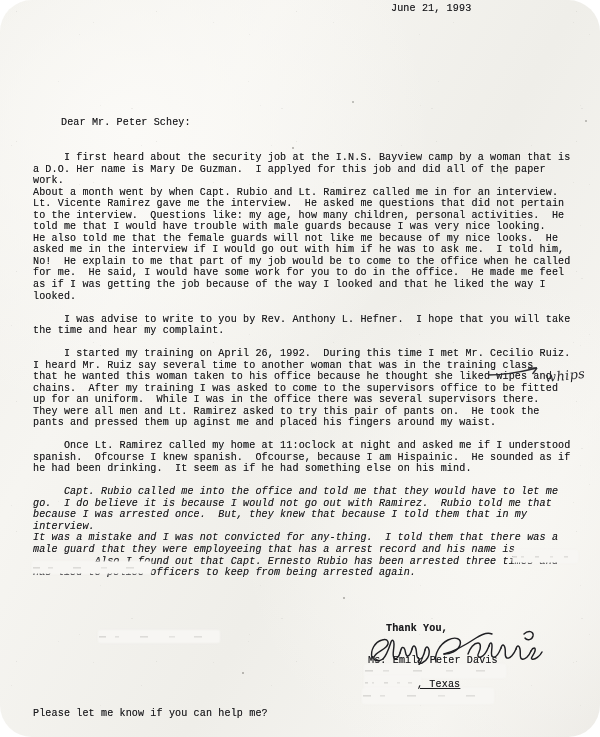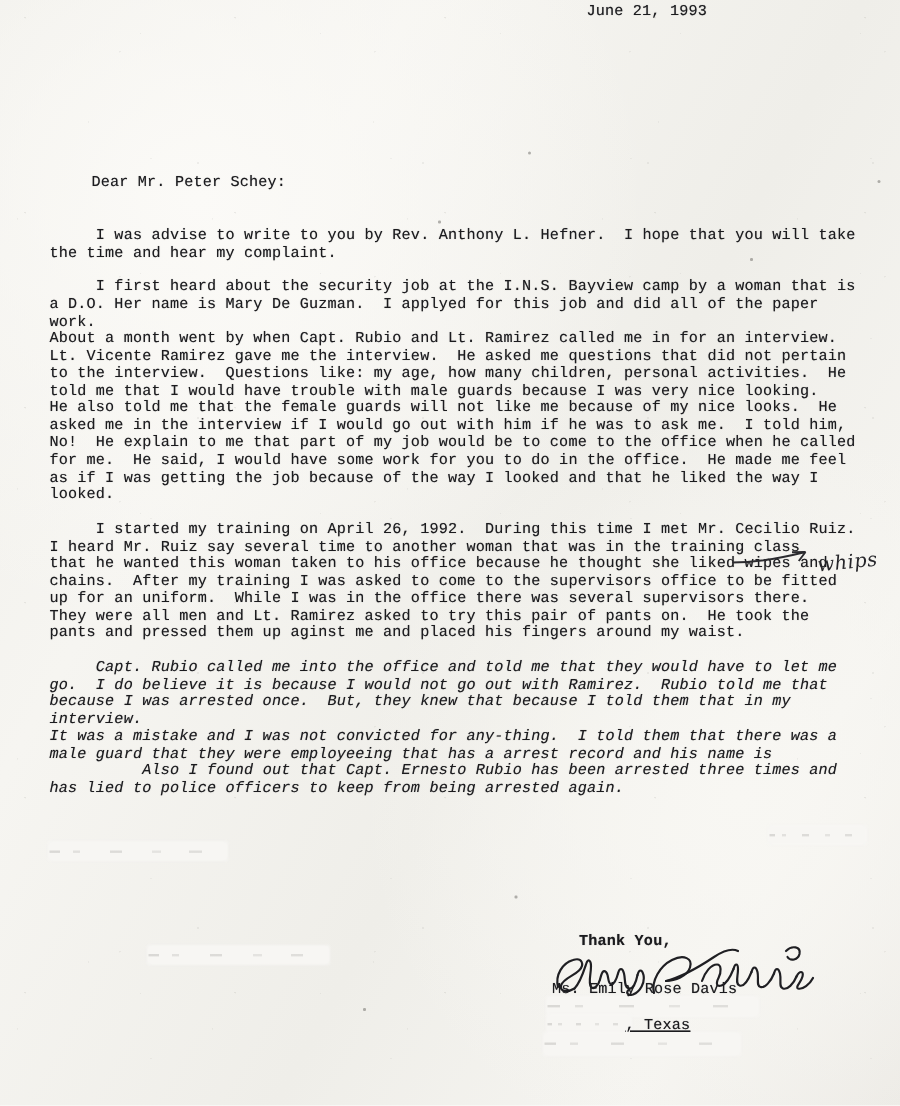--- a/index.html
+++ b/index.html
@@ -14,20 +14,21 @@
     width: 600px;
     height: 737px;
     overflow: hidden;
     background: #f3f2ee;
     background-image:
       radial-gradient(ellipse 70% 55% at 22% 18%, #fbfaf7 0%, rgba(251,250,247,0) 72%),
       radial-gradient(ellipse 60% 50% at 82% 72%, #f8f7f3 0%, rgba(248,247,243,0) 70%),
       linear-gradient(118deg, #f0efea 0%, #f6f5f1 28%, #efeee9 58%, #f5f4f0 82%, #eceae5 100%);
     font-family: "Liberation Mono", "DejaVu Sans Mono", monospace;
     color: #17171a;
+    border-radius: 32px;
     -webkit-font-smoothing: none;
   }
 
   
   #grain {
     position: absolute;
     inset: 0;
     pointer-events: none;
     opacity: .5;
     background-image:
@@ -135,41 +136,44 @@
 <div id="page">
 
   <div id="grain"></div>
 
   <div class="block typed" id="date-line">June 21, 1993</div>
 
 
   <div class="block typed" id="salutation">Dear Mr. Peter Schey:</div>
 
   <div class="block" id="body">
-    <p class="typed para">     I was advise to write to you by Rev. Anthony L. Hefner.  I hope that you will take
-the time and hear my complaint.</p>
     <p class="typed para">     I first heard about the security job at the I.N.S. Bayview camp by a woman that is
 a D.O. Her name is Mary De Guzman.  I applyed for this job and did all of the paper work.
 About a month went by when Capt. Rubio and Lt. Ramirez called me in for an interview.
 Lt. Vicente Ramirez gave me the interview.  He asked me questions that did not pertain
 to the interview.  Questions like: my age, how many children, personal activities.  He
 told me that I would have trouble with male guards because I was very nice looking.
 He also told me that the female guards will not like me because of my nice looks.  He
 asked me in the interview if I would go out with him if he was to ask me.  I told him,
 No!  He explain to me that part of my job would be to come to the office when he called
 for me.  He said, I would have some work for you to do in the office.  He made me feel
 as if I was getting the job because of the way I looked and that he liked the way I
 looked.</p>
+    <p class="typed para">     I was advise to write to you by Rev. Anthony L. Hefner.  I hope that you will take
+the time and hear my complaint.</p>
     <p class="typed para">     I started my training on April 26, 1992.  During this time I met Mr. Cecilio Ruiz.
 I heard Mr. Ruiz say several time to another woman that was in the training class
 that he wanted this woman taken to his office because he thought she liked wipes and
 chains.  After my training I was asked to come to the supervisors office to be fitted
 up for an uniform.  While I was in the office there was several supervisors there.
 They were all men and Lt. Ramirez asked to try this pair of pants on.  He took the
 pants and pressed them up aginst me and placed his fingers around my waist.</p>
+    <p class="typed para">     Once Lt. Ramirez called my home at 11:oclock at night and asked me if I understood
+spanish.  Ofcourse I knew spanish.  Ofcourse, because I am Hispainic.  He sounded as if
+he had been drinking.  It seem as if he had something else on his mind.</p>
     <p class="typed para">     Capt. Rubio called me into the office and told me that they would have to let me
 go.  I do believe it is because I would not go out with Ramirez.  Rubio told me that
 because I was arrested once.  But, they knew that because I told them that in my interview.
 It was a mistake and I was not convicted for any-thing.  I told them that there was a
 male guard that they were employeeing that has a arrest record and his name is
           Also I found out that Capt. Ernesto Rubio has been arrested three times and
 has lied to police officers to keep from being arrested again.</p>
   </div>
 
   <svg id="annotation-arrow" viewBox="0 0 60 16">
@@ -199,24 +203,25 @@
       <path d="M80 26 C 88 24, 100 18, 112 10 C 118 6, 124 4, 128 6"></path>
       <path d="M104 26 C 106 20, 110 15, 114 15 C 117 15, 117 20, 115 24 C 113 28, 114 30, 117 29 C 120 28, 123 23, 125 18"></path>
       <path d="M125 18 C 126 14, 128 14, 128 18 C 128 23, 126 28, 129 29 C 132 30, 135 25, 137 20"></path>
       <path d="M137 20 C 138 16, 140 16, 141 20 C 142 25, 140 29, 143 30 C 146 31, 150 26, 152 21"></path>
       <path d="M152 21 C 153 17, 155 17, 156 21 C 157 26, 155 30, 158 31 C 161 32, 165 28, 167 23"></path>
       <path d="M167 23 C 169 19, 172 19, 171 23 C 170 27, 166 30, 168 31 C 171 32, 176 28, 178 24"></path>
       <path d="M160 6 C 164 2, 170 3, 169 8 C 168 12, 163 13, 161 10"></path>
     </g>
   </svg>
 
-  <div class="block typed" id="signer-name">Ms. Emily Rose Davis</div>
+  <div class="block typed" id="signer-name">Ms. Emily Peter Davis</div>
 
   <div class="block typed" id="signer-state">, Texas</div>
 
+  <div class="block typed" id="final-request">Please let me know if you can help me?</div>
 
   <span class="speck" style="left:352px; top:101px; width:2px; height:2px;"></span>
   <span class="speck" style="left:292px; top:147px; width:1.5px; height:1.5px;"></span>
   <span class="speck" style="left:500px; top:172px; width:1.5px; height:1.5px;"></span>
   <span class="speck" style="left:343px; top:597px; width:1.5px; height:1.5px;"></span>
   <span class="speck" style="left:242px; top:672px; width:1.5px; height:1.5px;"></span>
   <span class="speck" style="left:585px; top:120px; width:2px; height:2px;"></span>
 
 </div>
 

